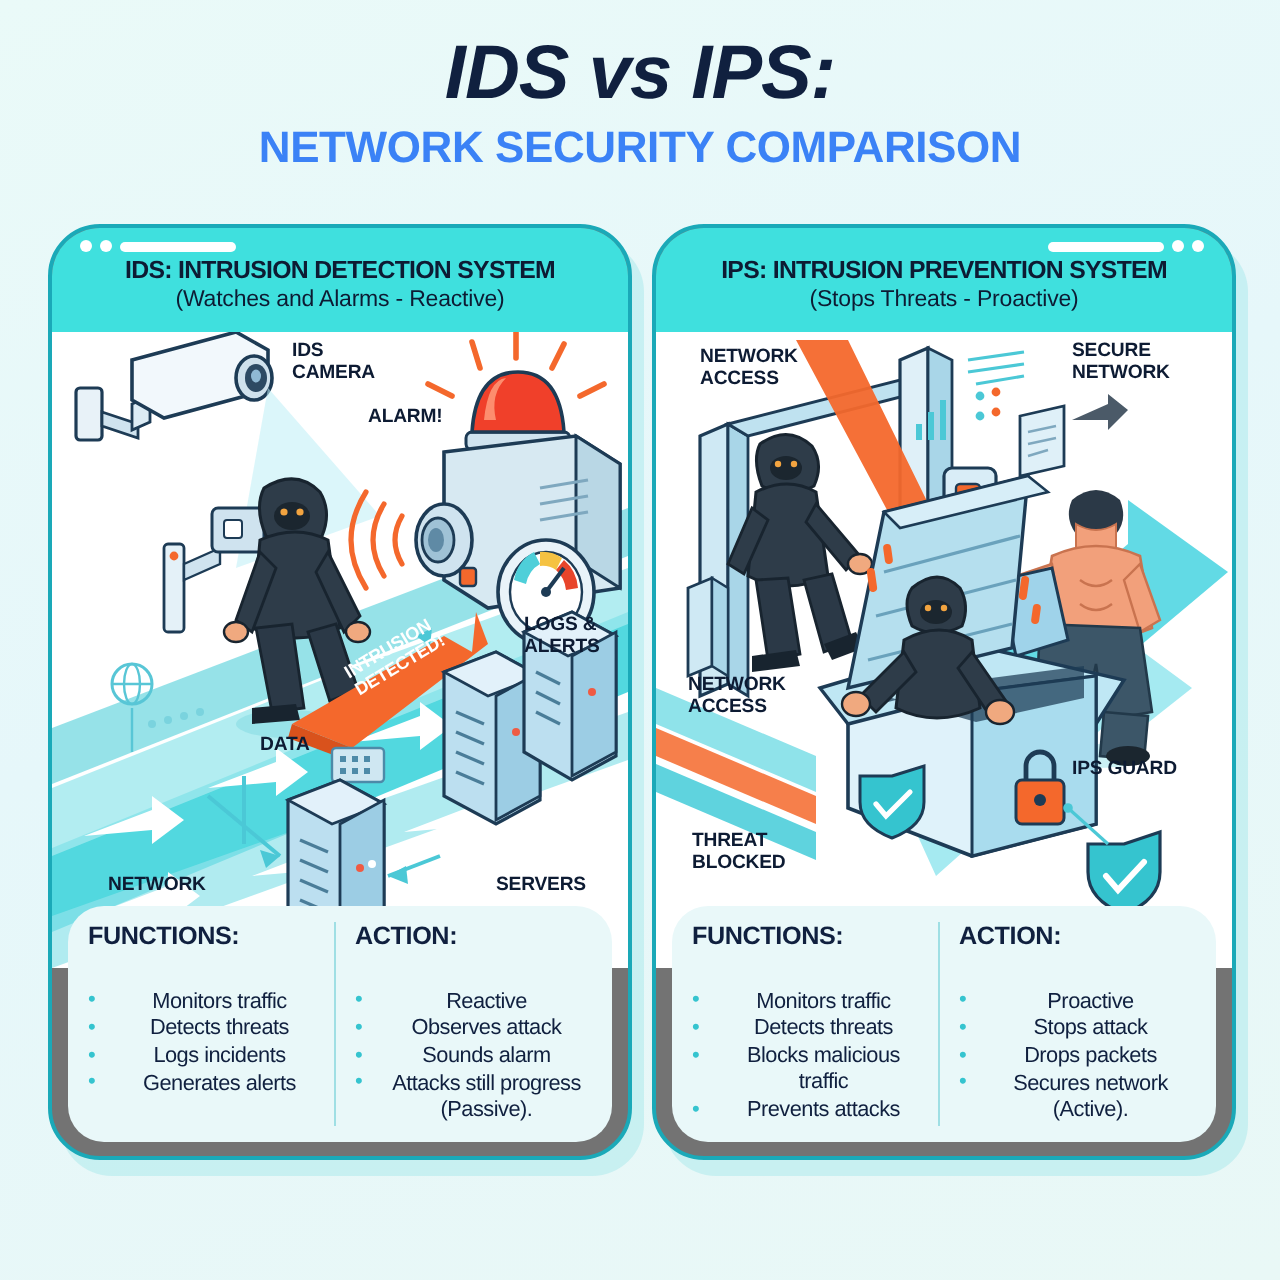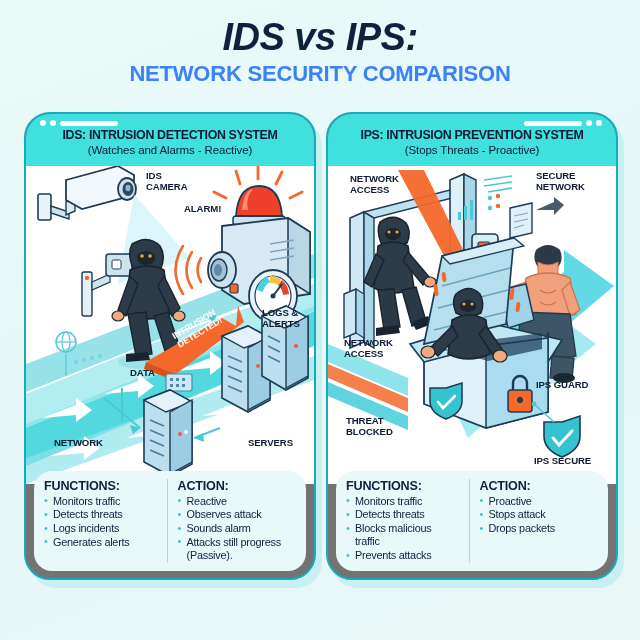--- a/index.html
+++ b/index.html
@@ -76,23 +76,23 @@
   .lists {
     position: absolute; left: 8px; right: 8px; bottom: 7px;
     background: #e9f8f9;
     border-radius: 18px;
     display: flex; padding: 8px 6px 8px 10px;
   }
   .lists .col { flex: 1; }
   .lists .col.action { padding-left: 10px; border-left: 1.5px solid #9fdfe4; }
   .col-head {
     font-size: 12.6px; font-weight: bold; color: #10203f;
-    margin-bottom: 2px; letter-spacing: -0.2px;
-  }
-  .col ul { list-style: none; }
+    margin-bottom: 20px; letter-spacing: -0.2px;
+  }
+  .col ul { list-style: none; text-align: center; }
   .col li {
     font-size: 10.9px; color: #10203f; line-height: 1.22;
     padding-left: 9px; position: relative; letter-spacing: -0.25px;
     margin-bottom: 0.5px;
   }
   .col li::before {
     content: "•"; position: absolute; left: 0; top: -0.5px;
     color: #35c4cf; font-size: 11px;
   }
   .col li .cont { padding-left: 0; display: block; }
@@ -520,16 +520,20 @@
         </li>
         <li>Prevents attacks</li>
       </ul>
     </div>
     <div class="col action">
       <div class="col-head">ACTION:</div>
       <ul>
         <li>Proactive</li>
         <li>Stops attack</li>
         <li>Drops packets</li>
+        <li>
+          <span>Secures network</span>
+          <span class="cont">(Active).</span>
+        </li>
       </ul>
     </div>
   </div>
 </div>
 
 </body></html>

